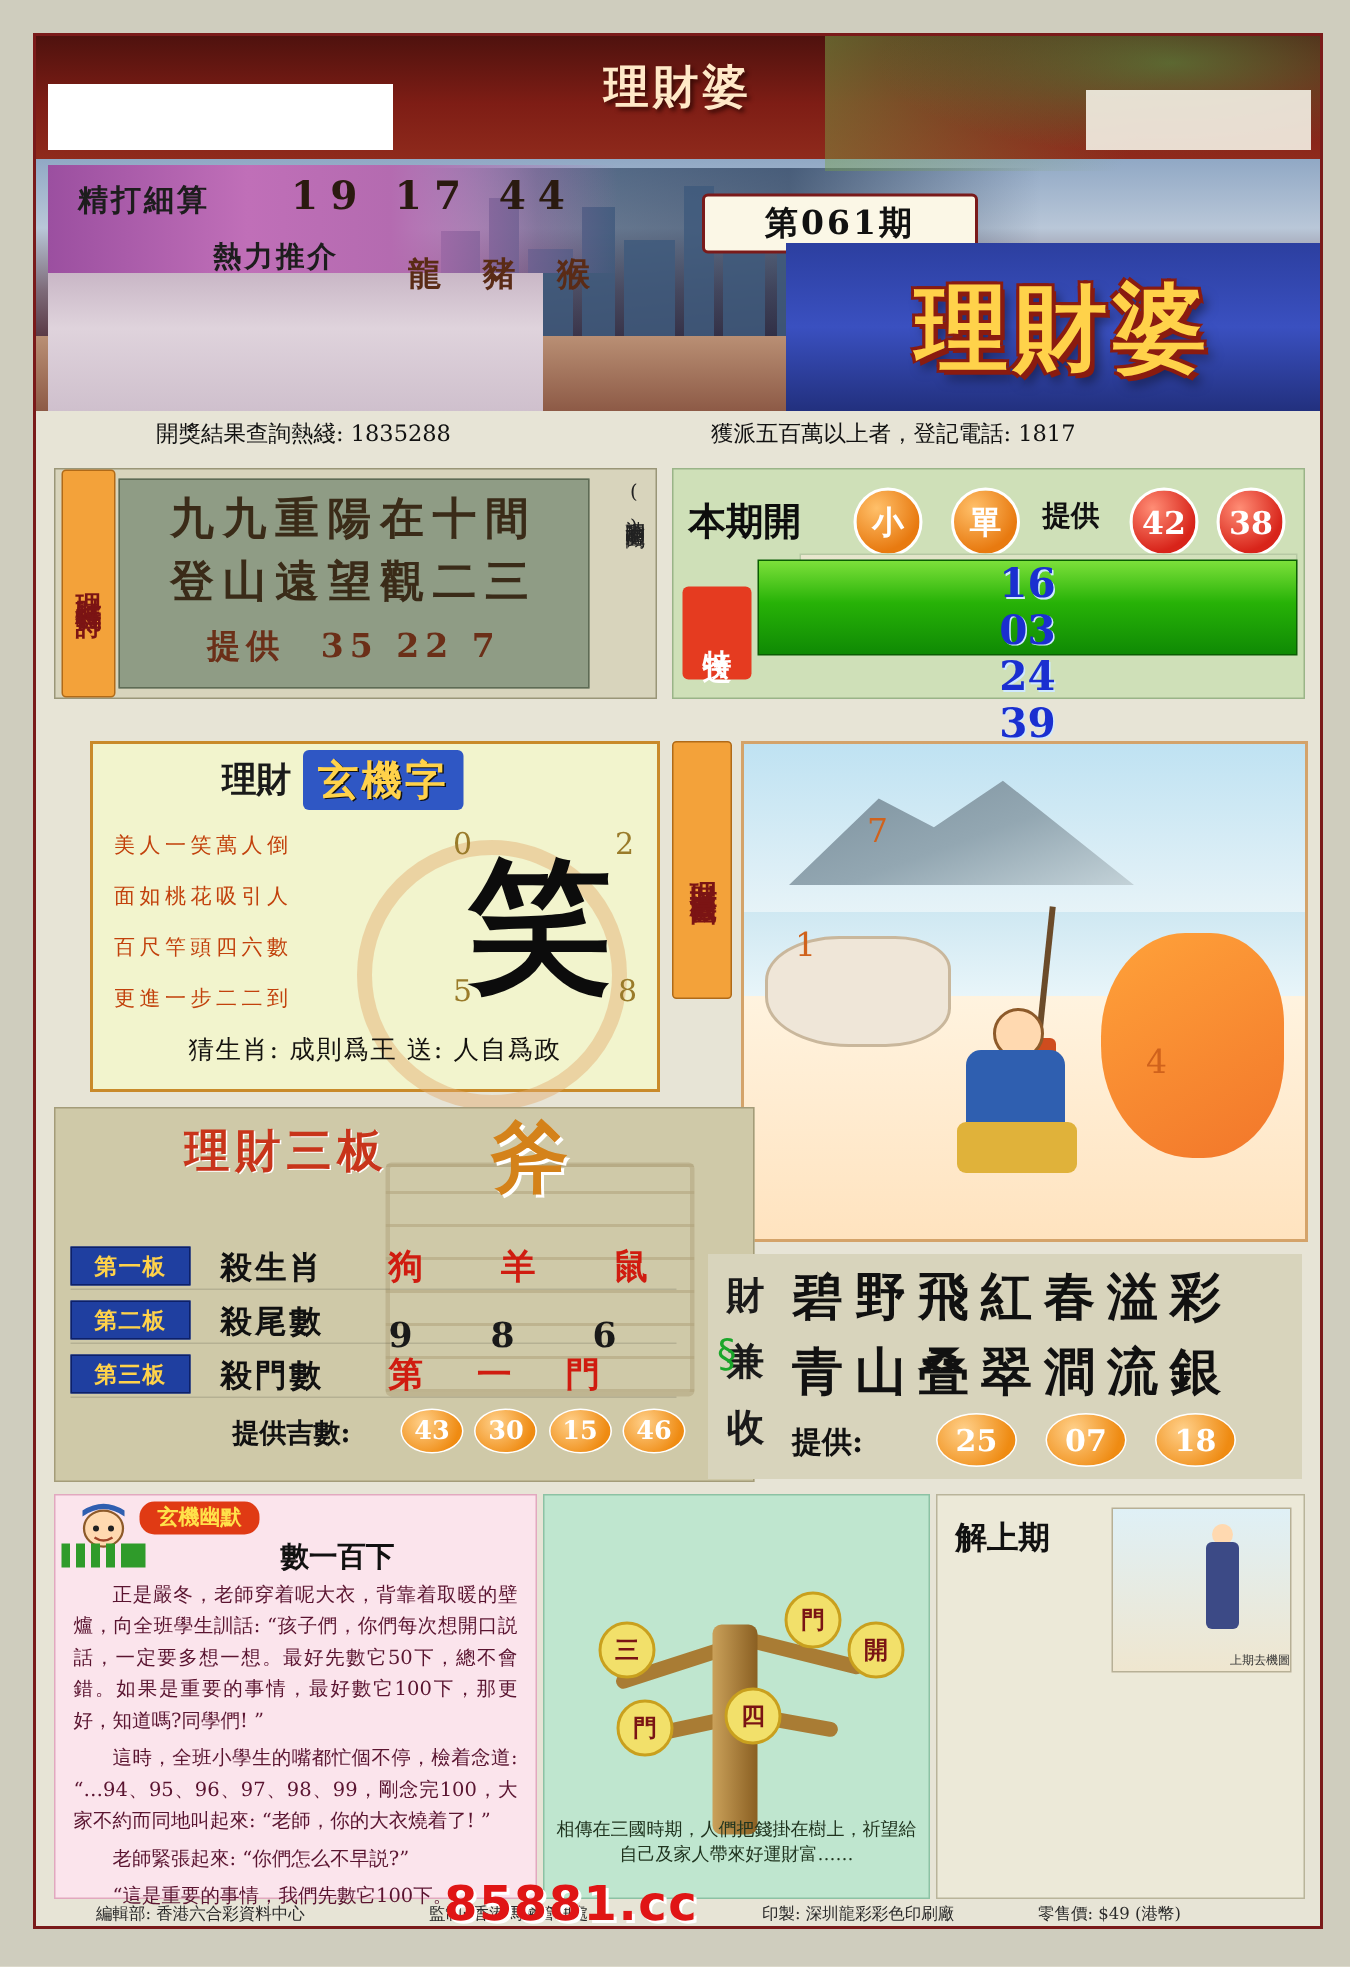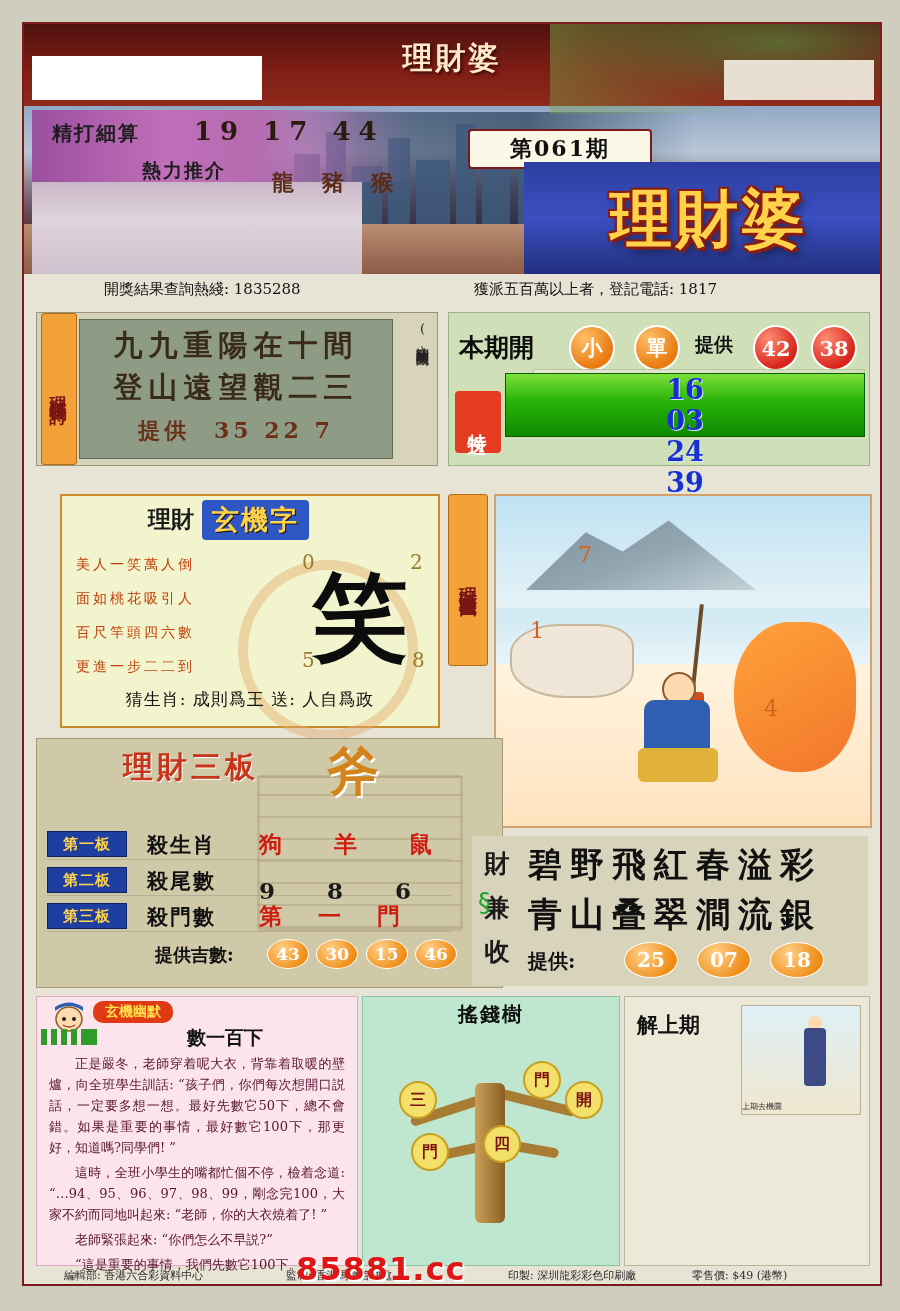--- a/index.html
+++ b/index.html
@@ -193,21 +193,21 @@
     display:flex;align-items:center;justify-content:center;font-family:"DejaVu Serif","Liberation Serif",serif;font-size:16px;font-weight:bold;color:#7a1414;}
   .tree-foot{position:absolute;left:8px;top:214px;width:240px;font-family:"DejaVu Serif","Liberation Serif",serif;font-size:12px;
     color:#20341f;line-height:17px;text-align:center;}
 
   
   .sec-last{position:absolute;left:600px;top:972px;width:244px;height:268px;background:#ece9d8;border:1px solid #b9b49a;}
   .last-title{position:absolute;left:12px;top:14px;font-family:"DejaVu Serif","Liberation Serif",serif;font-size:21px;font-weight:bold;color:#111;}
   .last-thumb{position:absolute;right:8px;top:8px;width:118px;height:108px;background:linear-gradient(180deg,#dff0f6,#efe6cf);border:1px solid #b7b096;}
   .lt-fig{position:absolute;left:62px;top:22px;width:22px;height:58px;background:#3c4a86;border-radius:4px;}
   .lt-head{position:absolute;left:66px;top:10px;width:14px;height:14px;border-radius:50%;background:#ffd9b0;}
-  .lt-cap{position:absolute;left:0;bottom:2px;width:118px;text-align:left;font-size:8px;color:#333;font-family:"DejaVu Serif","Liberation Serif",serif;}
+  .lt-cap{position:absolute;left:0;bottom:2px;width:118px;text-align:right;font-size:8px;color:#333;font-family:"DejaVu Serif","Liberation Serif",serif;}
 
   
   .footer{position:absolute;left:0;top:1244px;width:856px;height:16px;}
   .foot-t{position:absolute;font-family:"DejaVu Serif","Liberation Serif",serif;font-size:11px;color:#2a2a2a;}
   .watermark1{position:absolute;left:22px;top:1248px;font-family:"DejaVu Sans","Liberation Sans",sans-serif;font-size:34px;font-weight:bold;
     color:#e01515;text-shadow:2px 2px 0 #fff;}
   .watermark2{position:absolute;left:296px;top:1250px;font-family:"DejaVu Sans","Liberation Sans",sans-serif;font-size:32px;font-weight:bold;
     color:#e01515;text-shadow:2px 2px 0 #fff;letter-spacing:1px;}
 </style>
 </head>
@@ -385,31 +385,31 @@
     <div class="hm-sub">數一百下</div>
     <div class="hm-body">
       <p>正是嚴冬，老師穿着呢大衣，背靠着取暖的壁爐，向全班學生訓話: “孩子們，你們每次想開口説話，一定要多想一想。最好先數它50下，總不會錯。如果是重要的事情，最好數它100下，那更好，知道嗎?同學們! ”</p>
       <p>這時，全班小學生的嘴都忙個不停，檢着念道: “…94、95、96、97、98、99，剛念完100，大家不約而同地叫起來: “老師，你的大衣燒着了! ”</p>
       <p>老師緊張起來: “你們怎么不早説?”</p>
       <p>“這是重要的事情，我們先數它100下。”</p>
     </div>
   </div>
 
   <div class="sec-tree">
-    <div class="tree-title">搖錢樹</div>
     <div class="branch" style="left:46px;top:108px;width:80px;transform:rotate(-18deg);"></div>
     <div class="branch" style="left:128px;top:100px;width:86px;transform:rotate(14deg);"></div>
     <div class="branch" style="left:62px;top:150px;width:62px;transform:rotate(-12deg);"></div>
     <div class="branch" style="left:130px;top:146px;width:66px;transform:rotate(10deg);"></div>
     <div class="trunk"></div>
     <div class="leafbubble" style="left:36px;top:84px;">三</div>
     <div class="leafbubble" style="left:160px;top:64px;">門</div>
     <div class="leafbubble" style="left:202px;top:84px;">開</div>
     <div class="leafbubble" style="left:48px;top:136px;">門</div>
     <div class="leafbubble" style="left:120px;top:128px;">四</div>
+    <div class="tree-foot">相傳在三國時期，人們把錢掛在樹上，祈望給自己及家人帶來好運財富……</div>
   </div>
 
   <div class="sec-last">
     <div class="last-title">解上期</div>
     <div class="last-thumb">
       <div class="lt-head"></div>
       <div class="lt-fig"></div>
       <div class="lt-cap">上期去機圖</div>
     </div>
   </div>

